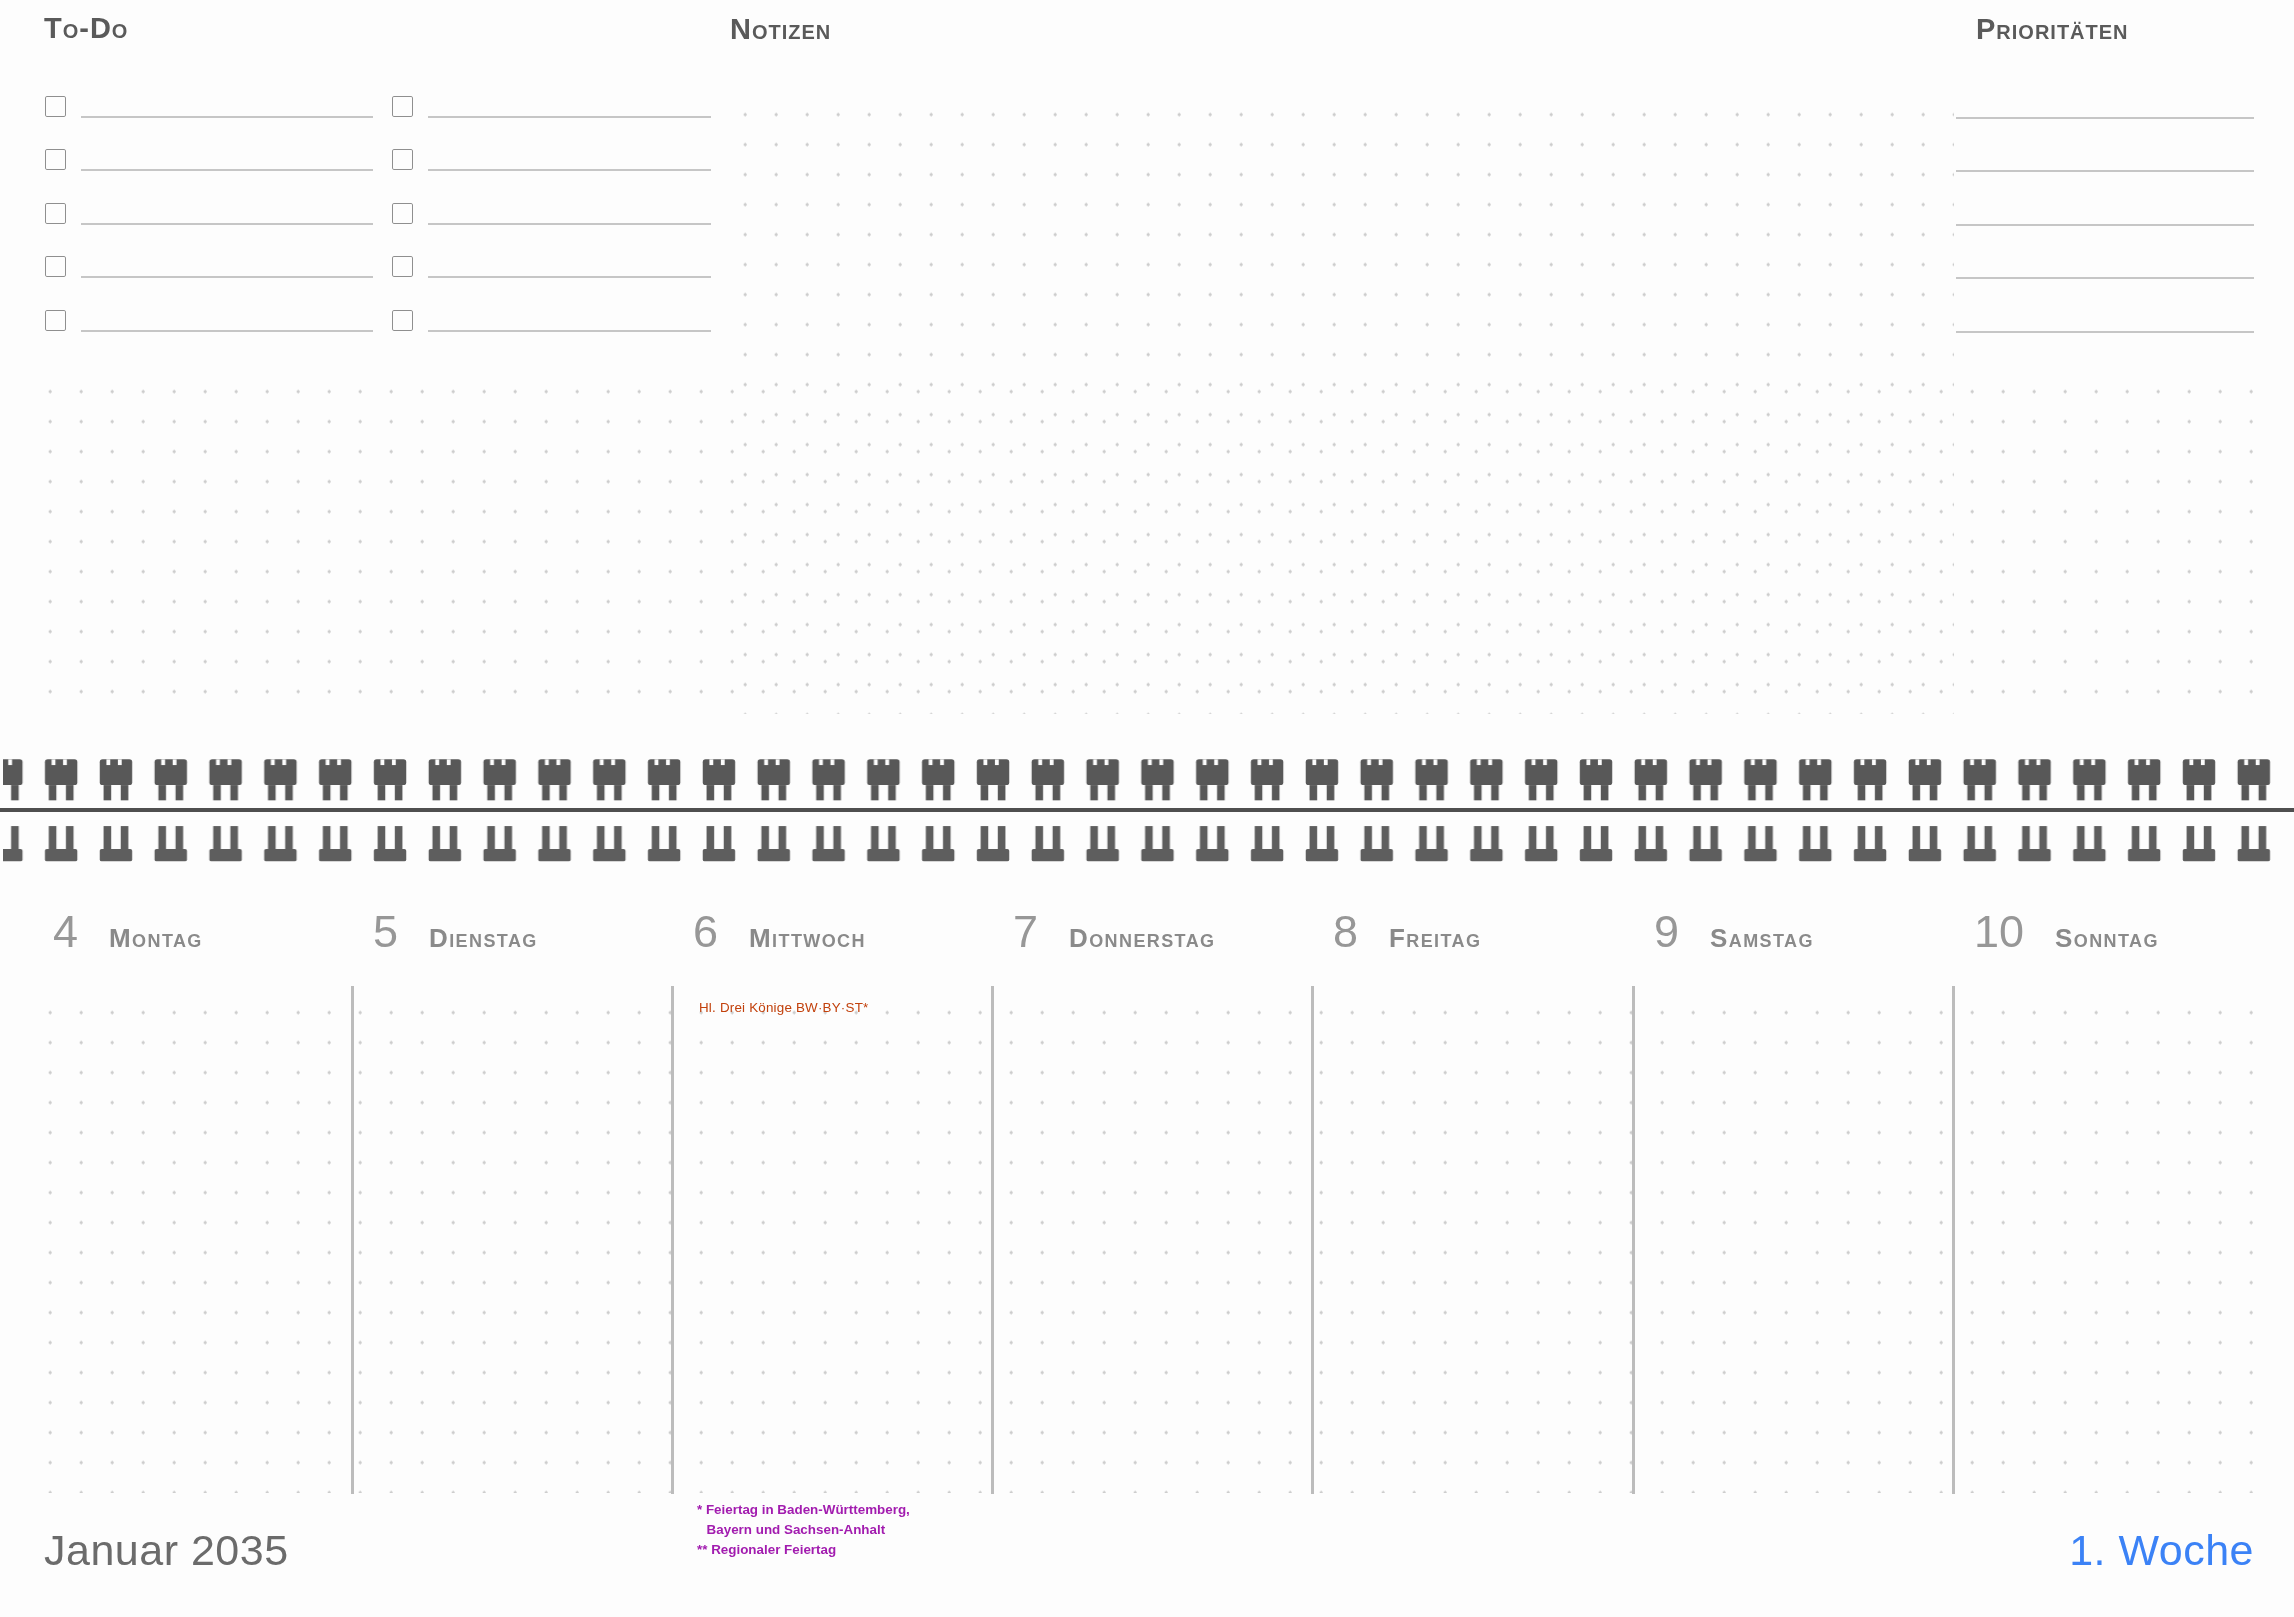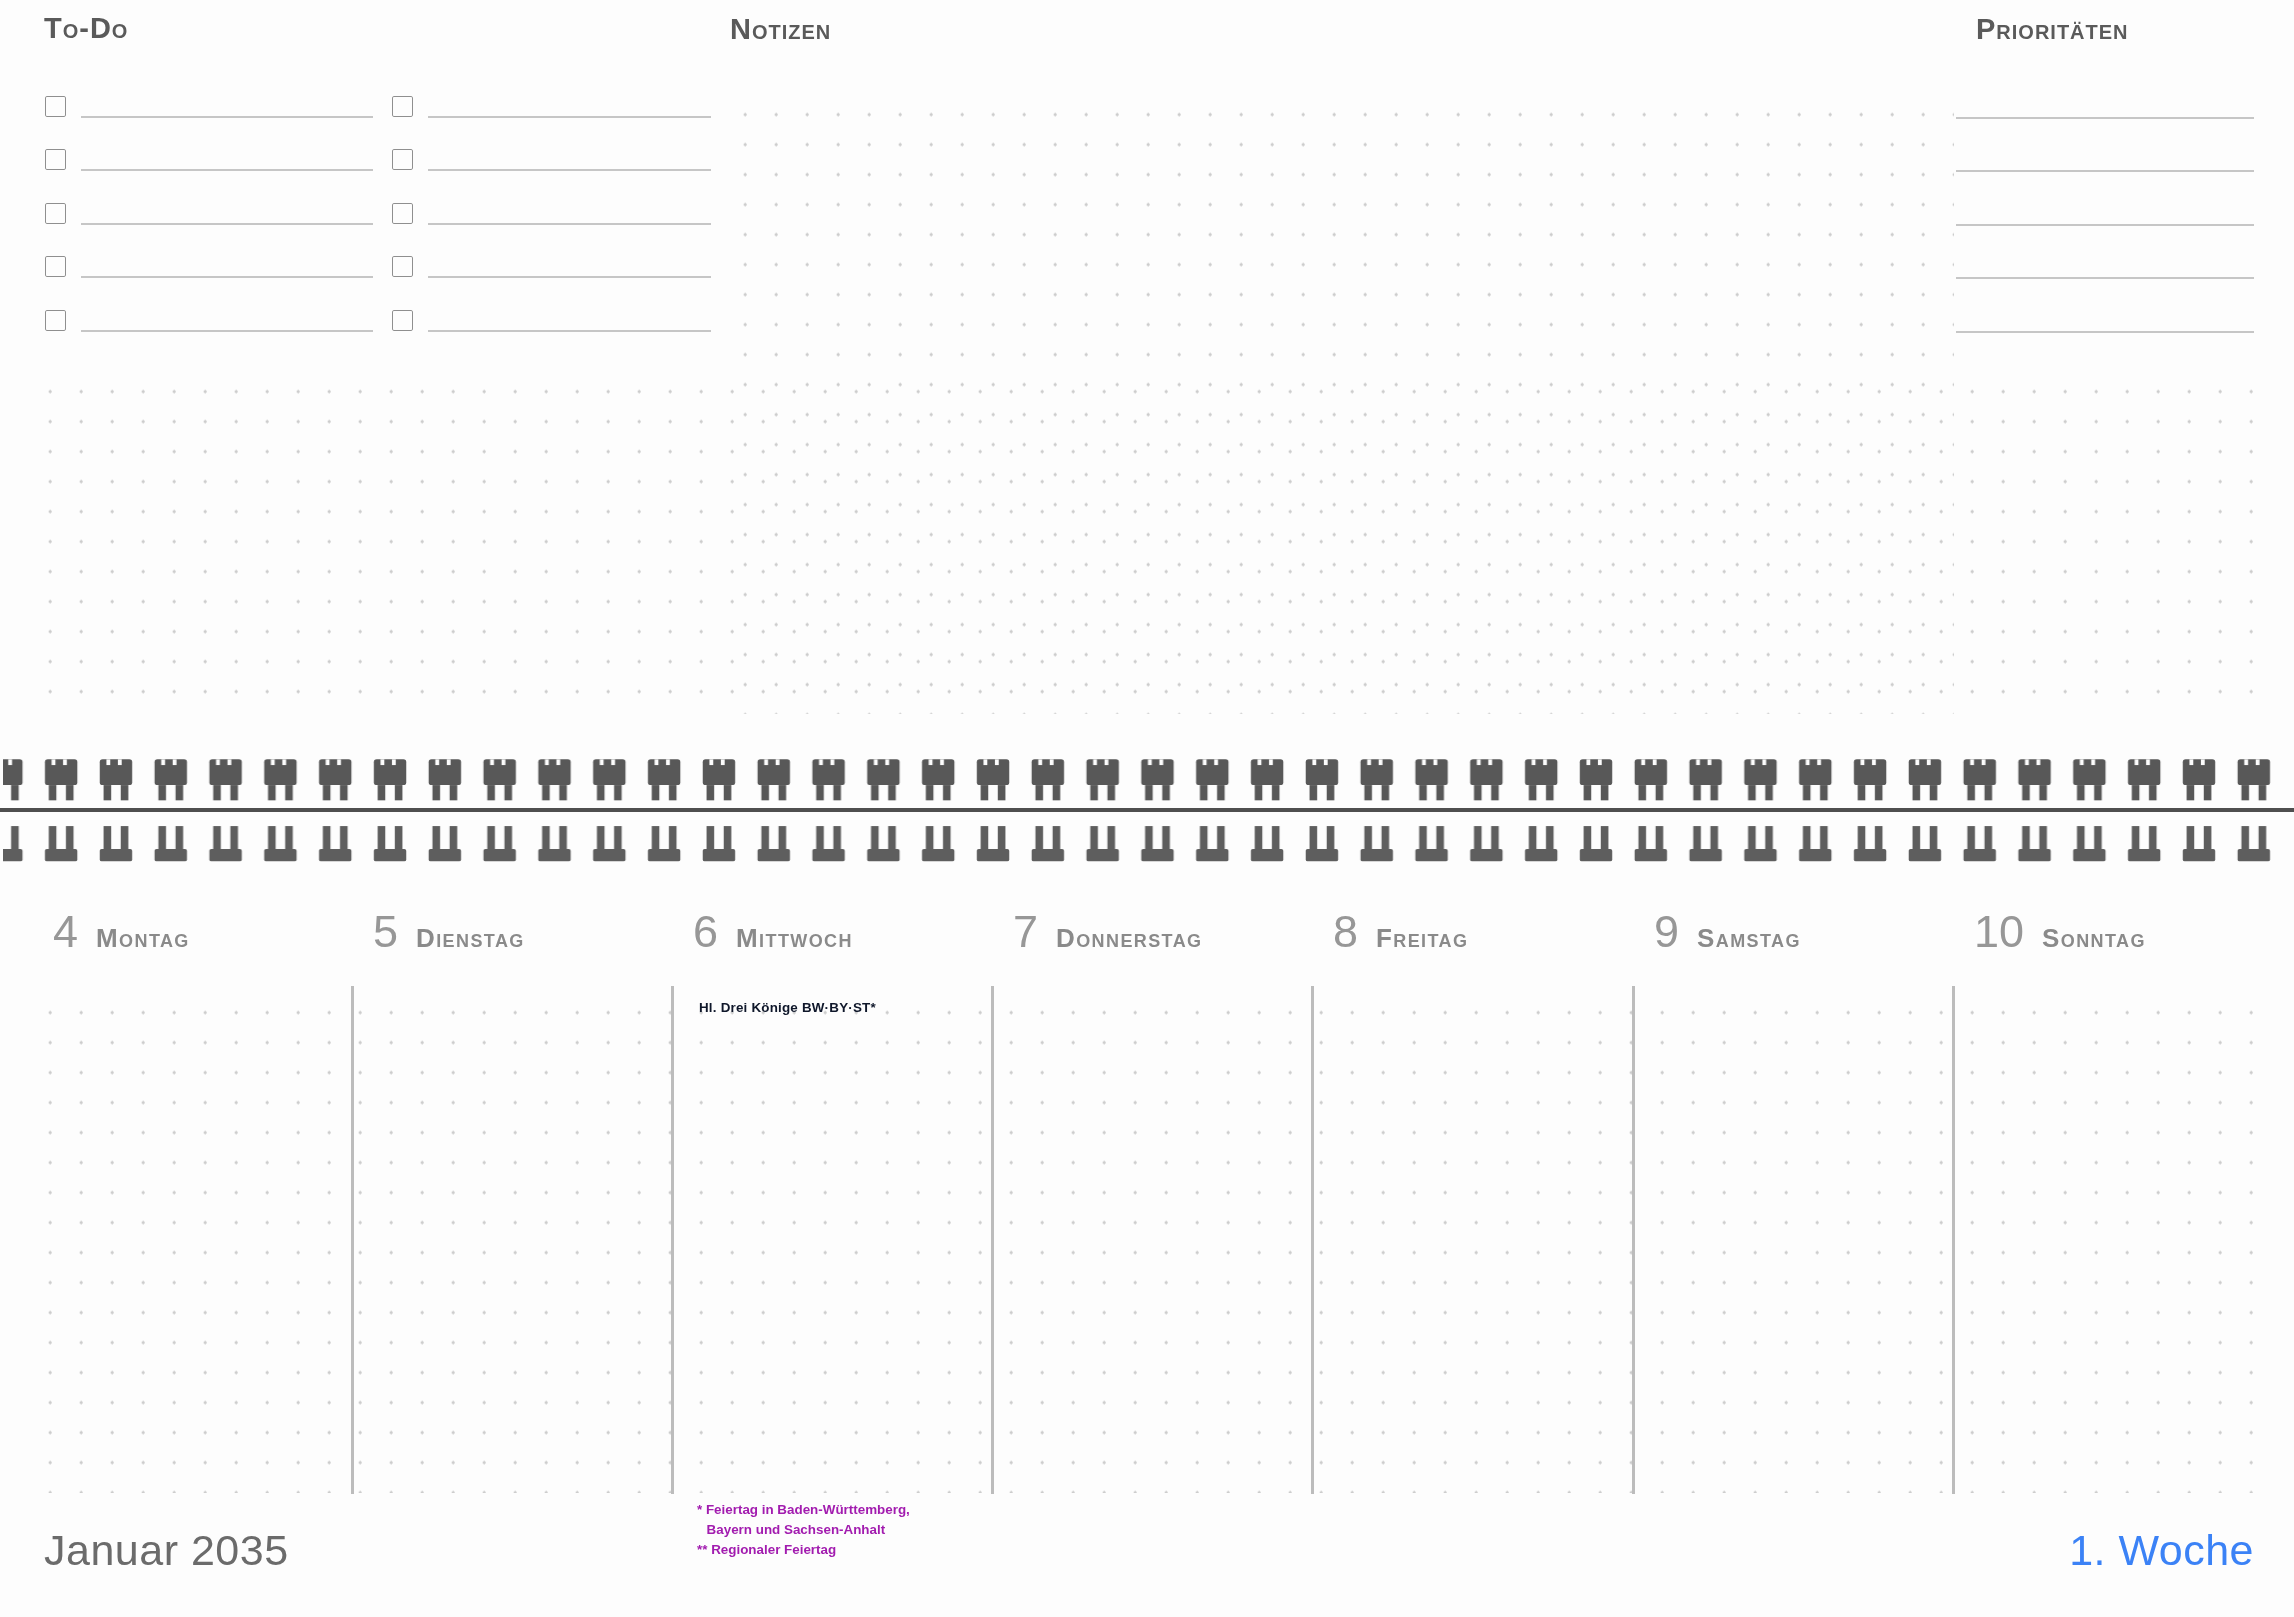--- a/index.html
+++ b/index.html
@@ -56,39 +56,39 @@
     box-sizing:border-box;
     display:flex;
     align-items:baseline;
   }
   .day-num{
     font-size:45px;
     color:#979797;
     font-weight:400;
   }
   .day-name{
-    margin-left:18px;
+    margin-left:31px;
     font-variant:small-caps;
     font-size:26px;
     letter-spacing:1.4px;
     color:#8a8a8a;
     font-weight:bold;
   }
   .day-sep{
     position:absolute;
     top:986px;
     width:2.9px;height:508px;
     background:#bcbcbc;
   }
   .holiday-note{
     position:absolute;
     left:699px;top:1000px;
     font-size:13.4px;
-    font-weight:bold;
-    color:#0f172a;
+    font-weight:normal;
+    color:#c2410c;
     letter-spacing:0.2px;
   }
   .footnotes{
     position:absolute;
     left:697px;top:1500px;
     font-size:13.4px;
     line-height:20px;
     color:#a21caf;
     font-weight:bold;
   }

